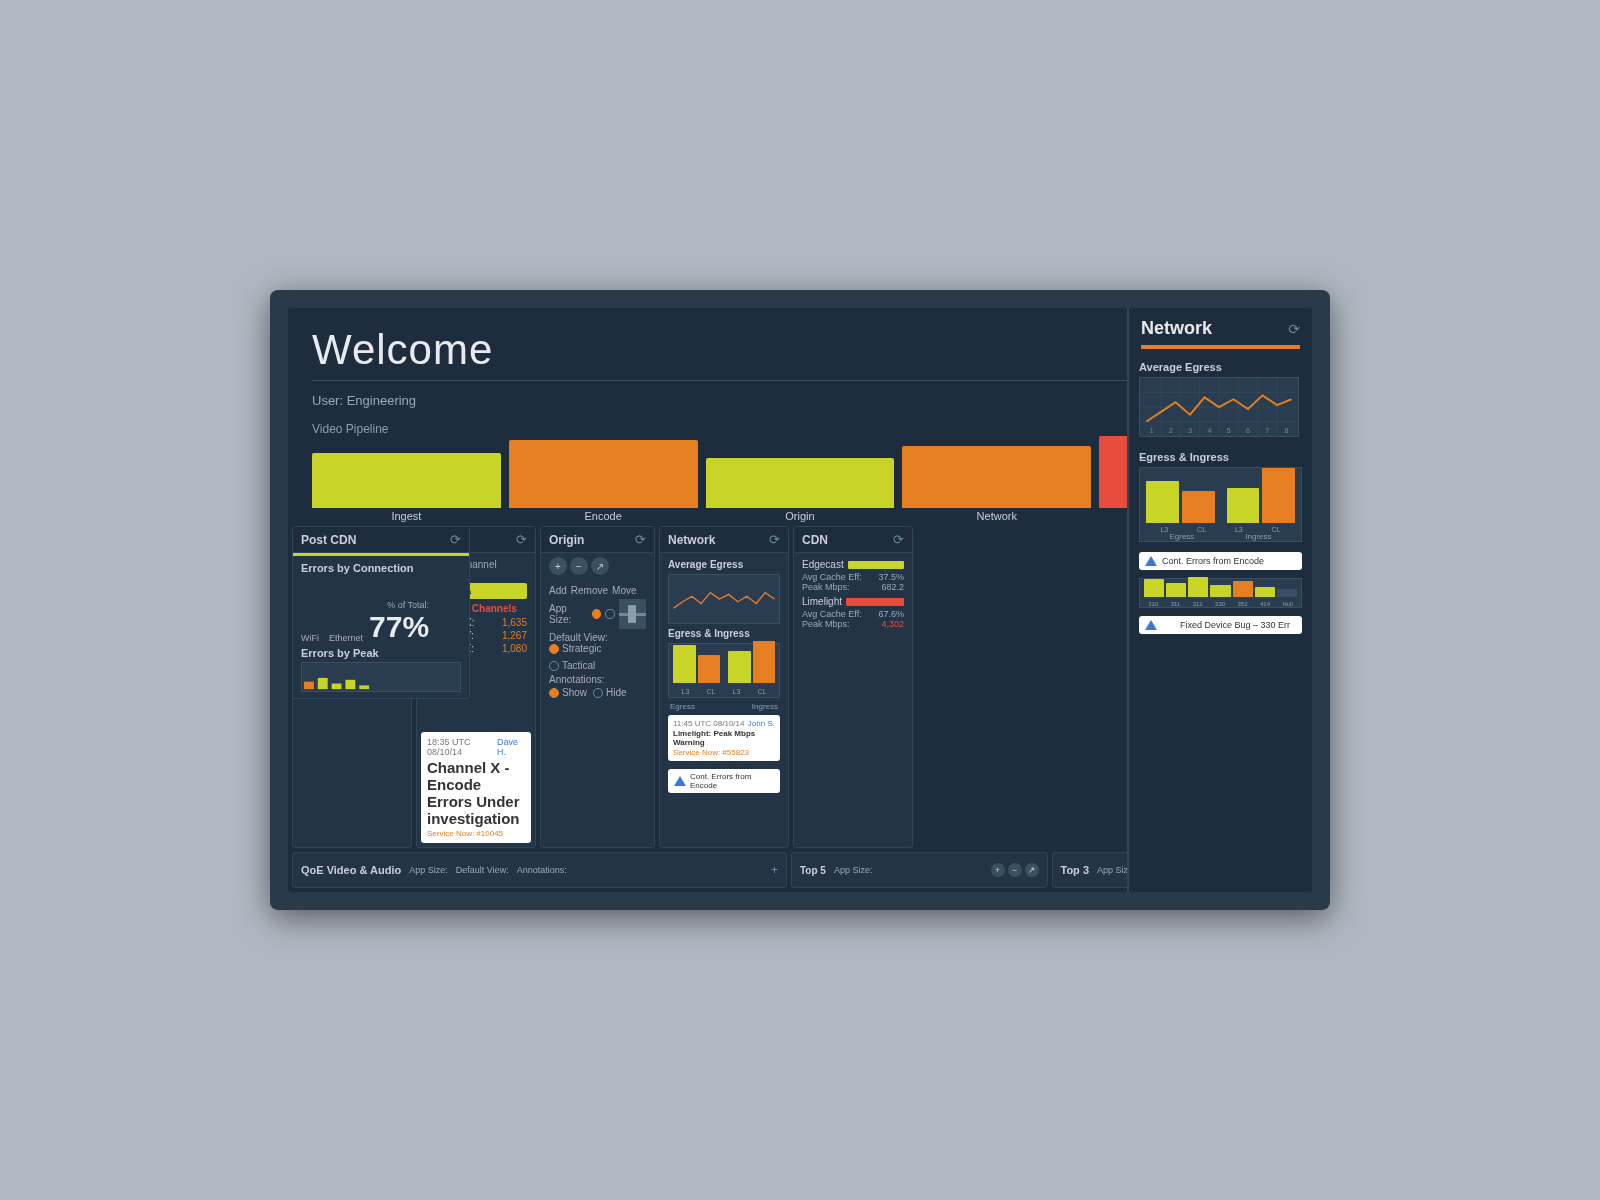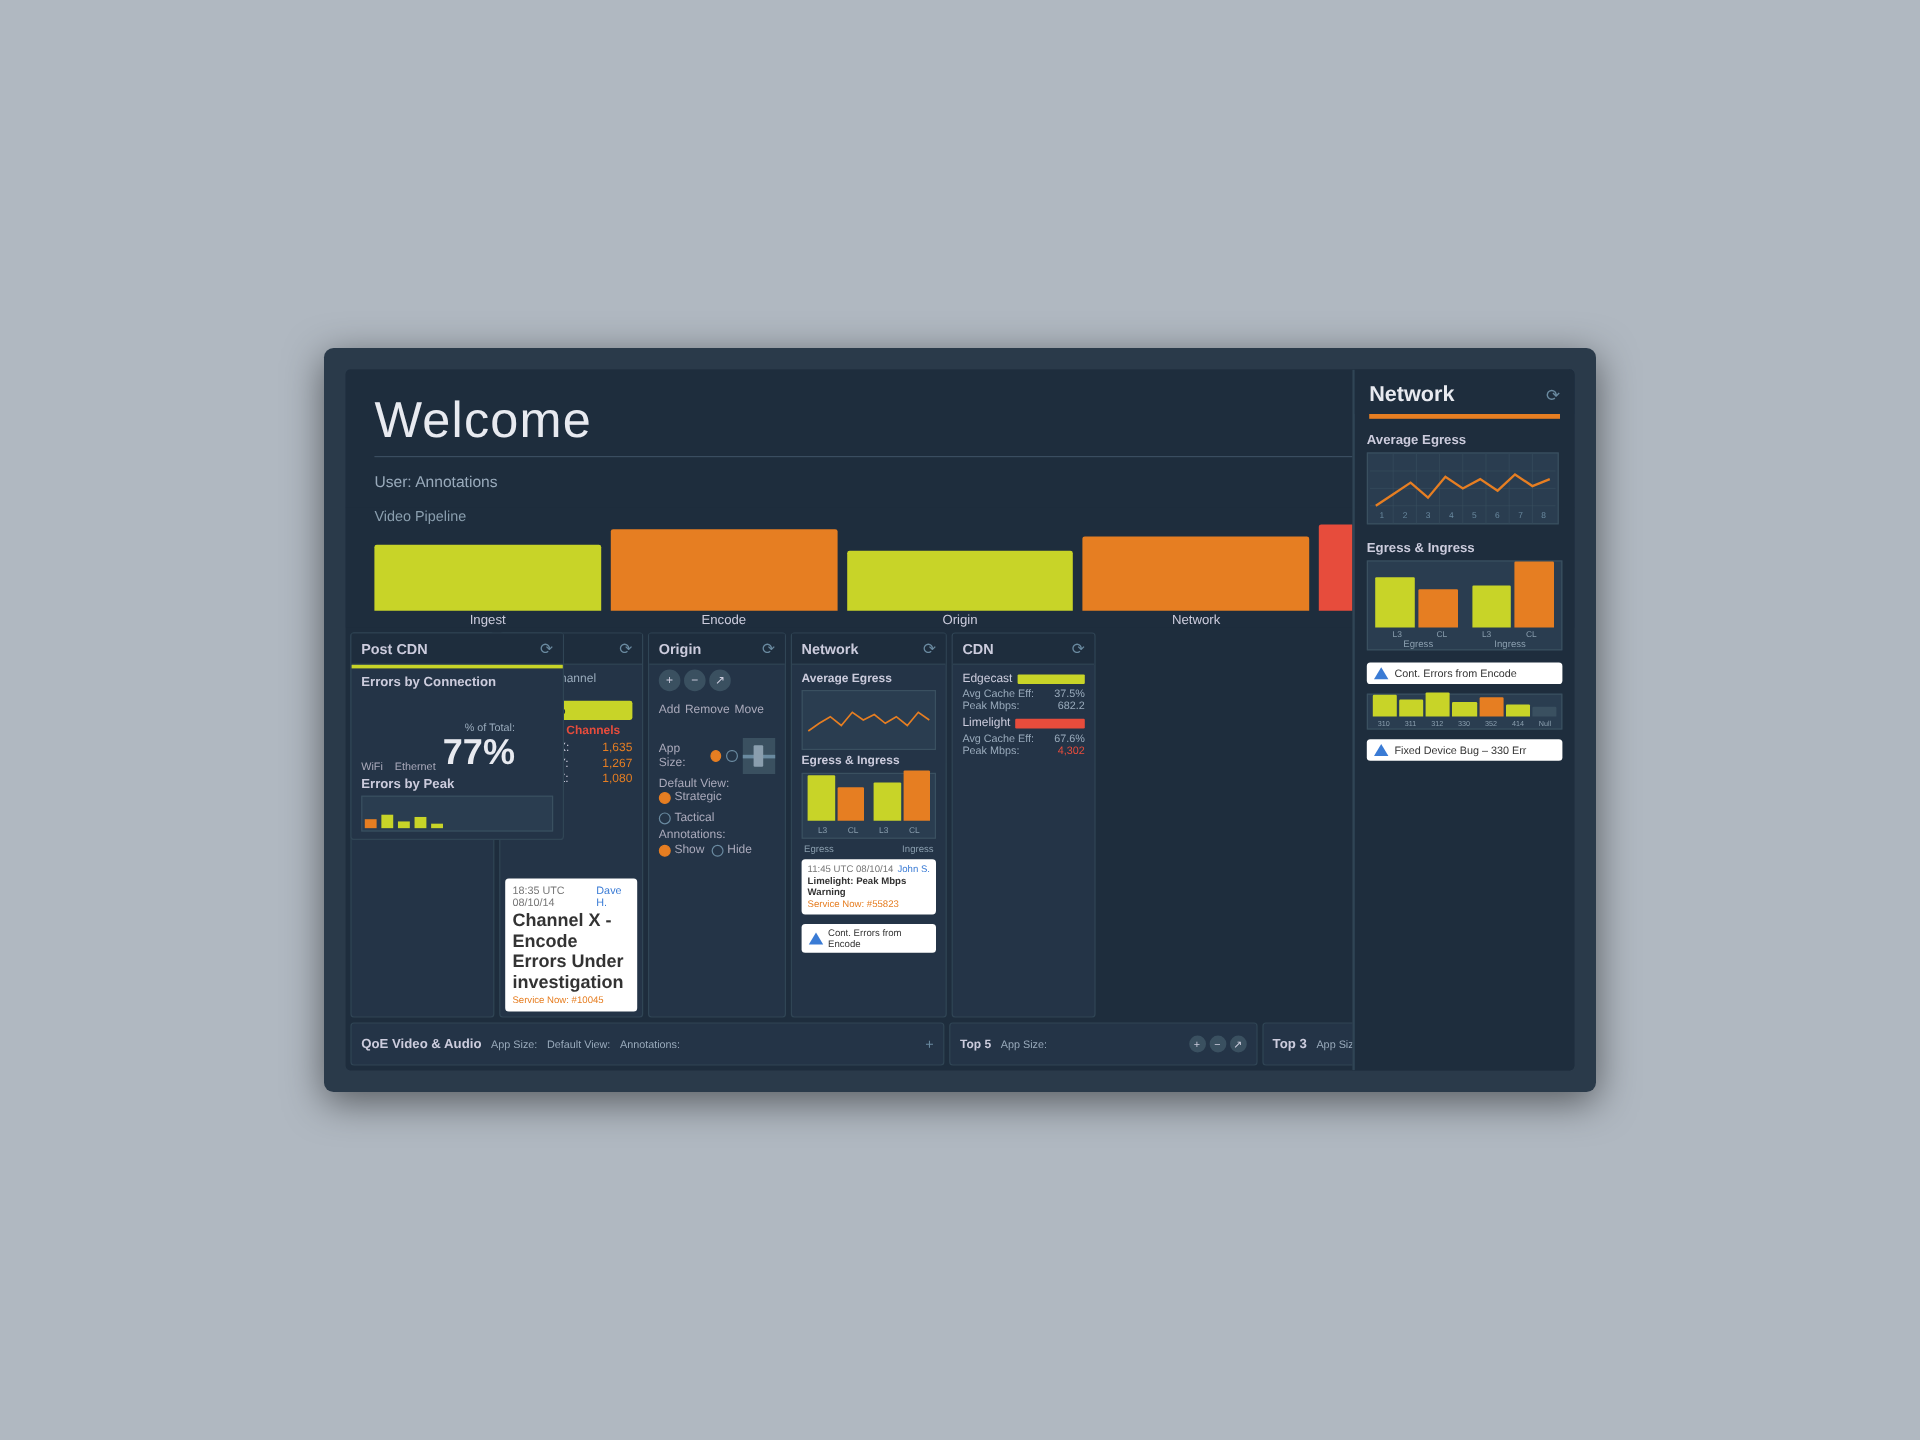--- a/index.html
+++ b/index.html
@@ -278,21 +278,21 @@
   <div class="inner-frame">
 
     <div style="display:flex; flex:1; overflow:hidden; position:relative;">
 
       <div style="flex:1; display:flex; flex-direction:column; overflow:hidden;">
 
         <div class="dashboard-header">
           <div class="welcome-title">Welcome</div>
           <div class="divider-line"></div>
           <div class="user-row">
-            <span class="user-label">User: Annotations</span>
+            <span class="user-label">User: Engineering</span>
             <span class="calendar-icon">▦</span>
           </div>
         </div>
 
         <div class="pipeline-section">
           <div class="pipeline-label">Video Pipeline</div>
           <div class="pipeline-bars">
             <div class="pipe-bar-wrap">
               <div class="pipe-bar" style="background:#c8d428; height:55px;"></div>
               <span class="pipe-bar-label">Ingest</span>
@@ -409,21 +409,21 @@
               <span class="panel-icon">⟳</span>
             </div>
             <div class="controls-row">
               <div style="display:flex; gap:3px;">
                 <div class="ctrl-btn" style="font-size:10px;">+</div>
                 <div class="ctrl-btn" style="font-size:10px;">−</div>
                 <div class="ctrl-btn" style="font-size:10px;">↗</div>
               </div>
             </div>
             <div class="panel-body" style="font-size:10px; color:#aab;">
-              <div style="display:flex; align-items:flex-start; gap:4px; margin-bottom:18px;">
+              <div style="display:flex; align-items:flex-start; gap:4px; margin-bottom:3px;">
                 <span>Add</span>
                 <span>Remove</span>
                 <span>Move</span>
               </div>
               <div style="display:flex; align-items:center; gap:4px; margin-bottom:3px;">
                 <span>App Size:</span>
                 <div class="radio-circle active"></div>
                 <div class="radio-circle"></div>
                 <div style="width:30px; height:30px; background:#3a5060; position:relative; display:flex; align-items:center;">
                   <div style="height:3px; background:#6a8aa0; width:100%;"></div>
@@ -651,21 +651,21 @@
                 <span>311</span>
                 <span>312</span>
                 <span>330</span>
                 <span>352</span>
                 <span>414</span>
                 <span>Null</span>
             </div>
           </div>
         </div>
 
-        <div style="margin:4px 10px; background:white; border-radius:3px; padding:4px 6px; display:flex; align-items:center; gap:5px;">
+        <div style="margin:4px 10px; background:white; border-radius:3px; padding:4px 6px; display:flex; align-items:center; gap:23px;">
           <div class="badge-triangle"></div>
           <span style="font-size:9px; color:#333;">Fixed Device Bug – 330 Err</span>
         </div>
       </div>
 
     </div>
   </div>
 </div>
 
 </body></html>

